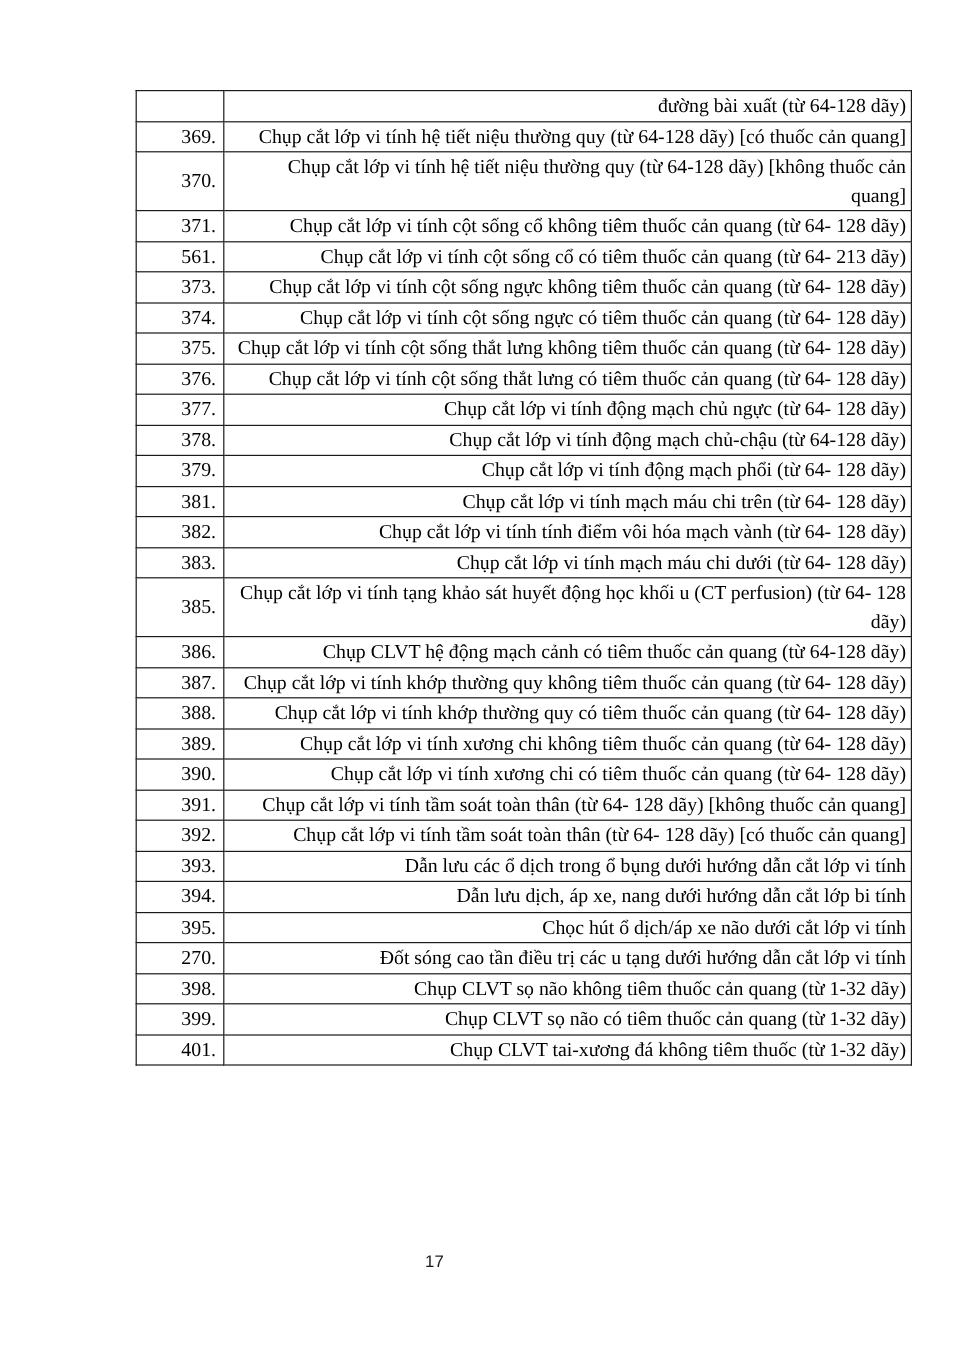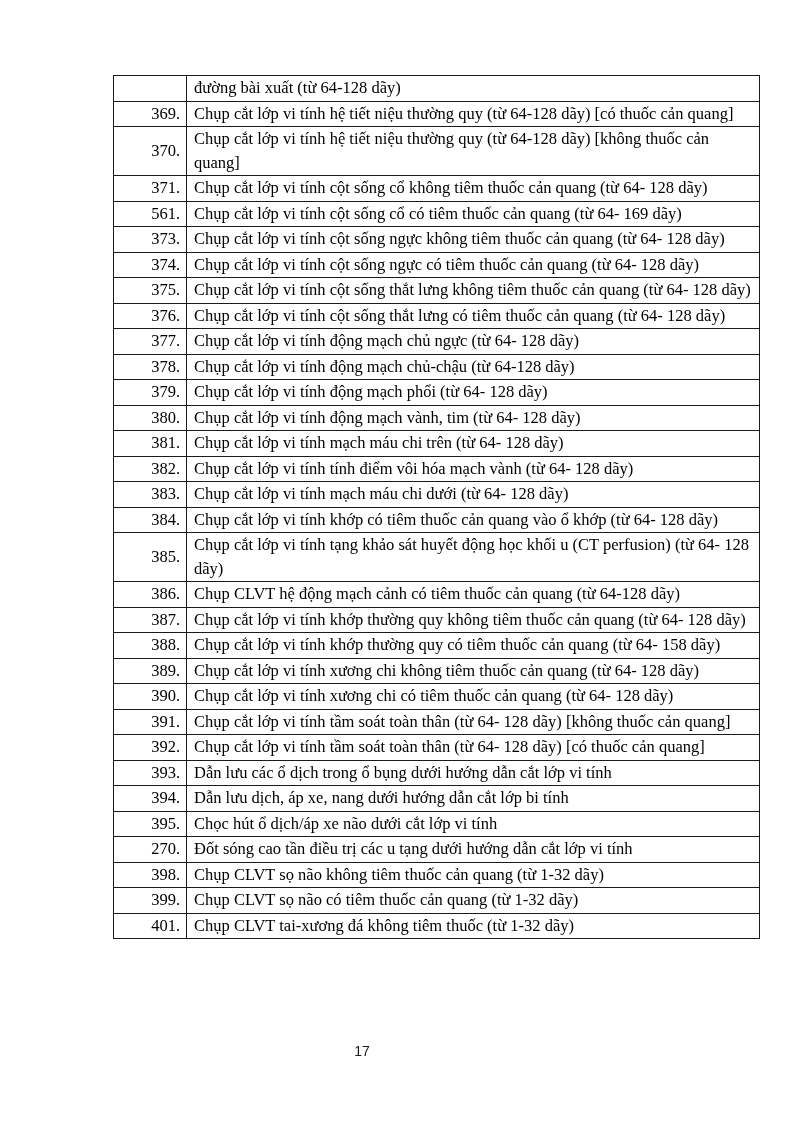--- a/index.html
+++ b/index.html
@@ -35,21 +35,21 @@
     overflow: hidden;
   }
   td.num-cell {
     width: 64px;
     text-align: right;
     padding: 0 6px 1px 2px;
     vertical-align: middle;
   }
   td.desc-cell {
     padding: 0 4px 1px 7px;
-    text-align: left;
+    text-align: right;
   }
   .page-number {
     position: absolute;
     left: 0;
     top: 1043px;
     width: 724px;
     text-align: center;
     font-size: 14px;
     font-family: "Liberation Sans", sans-serif;
     color: #1a1a1a;
@@ -77,21 +77,21 @@
       <td class="desc-cell">Chụp cắt lớp vi tính hệ tiết niệu thường quy (từ 64-128 dãy) [không thuốc cản quang]</td>
     </tr>
 
     <tr>
       <td class="num-cell">371.</td>
       <td class="desc-cell">Chụp cắt lớp vi tính cột sống cổ không tiêm thuốc cản quang (từ 64- 128 dãy)</td>
     </tr>
 
     <tr>
       <td class="num-cell">561.</td>
-      <td class="desc-cell">Chụp cắt lớp vi tính cột sống cổ có tiêm thuốc cản quang (từ 64- 169 dãy)</td>
+      <td class="desc-cell">Chụp cắt lớp vi tính cột sống cổ có tiêm thuốc cản quang (từ 64- 213 dãy)</td>
     </tr>
 
     <tr>
       <td class="num-cell">373.</td>
       <td class="desc-cell">Chụp cắt lớp vi tính cột sống ngực không tiêm thuốc cản quang (từ 64- 128 dãy)</td>
     </tr>
 
     <tr>
       <td class="num-cell">374.</td>
       <td class="desc-cell">Chụp cắt lớp vi tính cột sống ngực có tiêm thuốc cản quang (từ 64- 128 dãy)</td>
@@ -115,63 +115,55 @@
     <tr>
       <td class="num-cell">378.</td>
       <td class="desc-cell">Chụp cắt lớp vi tính động mạch chủ-chậu (từ 64-128 dãy)</td>
     </tr>
 
     <tr>
       <td class="num-cell">379.</td>
       <td class="desc-cell">Chụp cắt lớp vi tính động mạch phổi (từ 64- 128 dãy)</td>
     </tr>
 
-    <tr>
-      <td class="num-cell">380.</td>
-      <td class="desc-cell">Chụp cắt lớp vi tính động mạch vành, tim (từ 64- 128 dãy)</td>
-    </tr>
 
     <tr>
       <td class="num-cell">381.</td>
       <td class="desc-cell">Chụp cắt lớp vi tính mạch máu chi trên (từ 64- 128 dãy)</td>
     </tr>
 
     <tr>
       <td class="num-cell">382.</td>
       <td class="desc-cell">Chụp cắt lớp vi tính tính điểm vôi hóa mạch vành (từ 64- 128 dãy)</td>
     </tr>
 
     <tr>
       <td class="num-cell">383.</td>
       <td class="desc-cell">Chụp cắt lớp vi tính mạch máu chi dưới (từ 64- 128 dãy)</td>
     </tr>
 
-    <tr>
-      <td class="num-cell">384.</td>
-      <td class="desc-cell">Chụp cắt lớp vi tính khớp có tiêm thuốc cản quang vào ổ khớp (từ 64- 128 dãy)</td>
-    </tr>
 
     <tr>
       <td class="num-cell">385.</td>
       <td class="desc-cell">Chụp cắt lớp vi tính tạng khảo sát huyết động học khối u (CT perfusion) (từ 64- 128 dãy)</td>
     </tr>
 
     <tr>
       <td class="num-cell">386.</td>
       <td class="desc-cell">Chụp CLVT hệ động mạch cảnh có tiêm thuốc cản quang (từ 64-128 dãy)</td>
     </tr>
 
     <tr>
       <td class="num-cell">387.</td>
       <td class="desc-cell">Chụp cắt lớp vi tính khớp thường quy không tiêm thuốc cản quang (từ 64- 128 dãy)</td>
     </tr>
 
     <tr>
       <td class="num-cell">388.</td>
-      <td class="desc-cell">Chụp cắt lớp vi tính khớp thường quy có tiêm thuốc cản quang (từ 64- 158 dãy)</td>
+      <td class="desc-cell">Chụp cắt lớp vi tính khớp thường quy có tiêm thuốc cản quang (từ 64- 128 dãy)</td>
     </tr>
 
     <tr>
       <td class="num-cell">389.</td>
       <td class="desc-cell">Chụp cắt lớp vi tính xương chi không tiêm thuốc cản quang (từ 64- 128 dãy)</td>
     </tr>
 
     <tr>
       <td class="num-cell">390.</td>
       <td class="desc-cell">Chụp cắt lớp vi tính xương chi có tiêm thuốc cản quang (từ 64- 128 dãy)</td>

